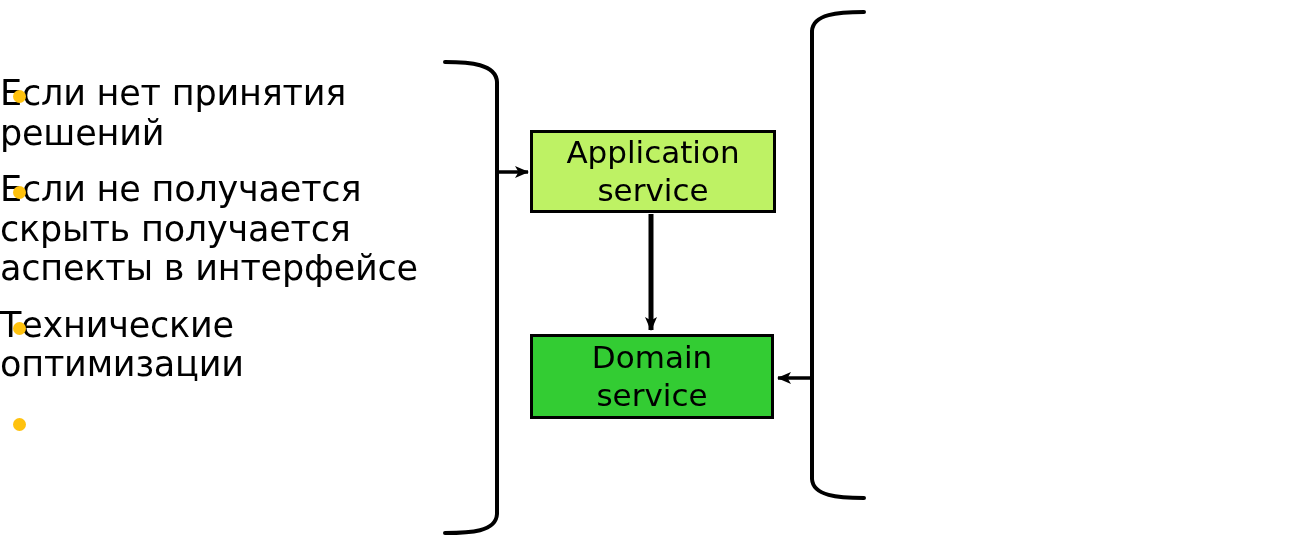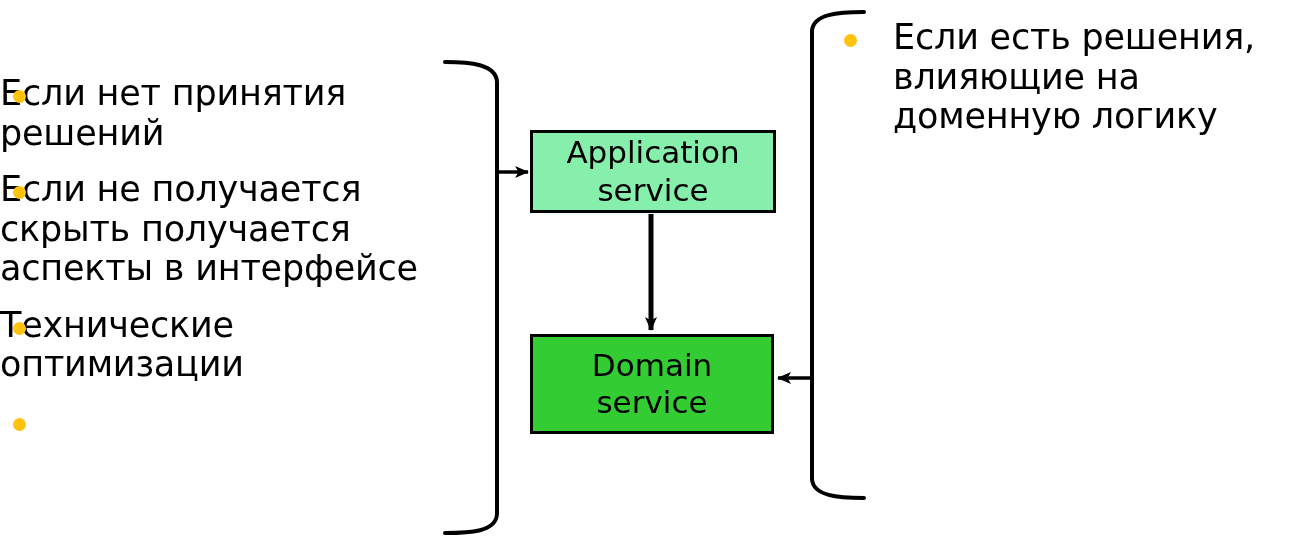--- a/index.html
+++ b/index.html
@@ -75,27 +75,27 @@
     color: #000000;
     font-size: 31px;
     line-height: 1.2;
     font-weight: 400;
   }
   #box-application {
     left: 530px;
     top: 130px;
     width: 246px;
     height: 83px;
-    background: #86efac;
+    background: #bef264;
   }
   #box-domain {
     left: 530px;
     top: 334px;
     width: 244px;
-    height: 100px;
+    height: 85px;
     background: #33CC33;
   }
 
   
   #vectors {
     position: absolute;
     left: 0;
     top: 0;
     width: 1308px;
     height: 544px;
@@ -119,24 +119,20 @@
     <li class="bullet-item">
       <span class="dot"></span>
       <span>Технические оптимизации</span>
     </li>
     <li class="bullet-item">
       <span class="dot"></span>
     </li>
   </ul>
 
   <ul id="list-right" class="bullet-list">
-    <li class="bullet-item">
-      <span class="dot"></span>
-      <span>Если есть решения, влияющие на доменную логику</span>
-    </li>
   </ul>
 
   <svg id="vectors" viewBox="0 0 1308 544">
     <defs>
       <marker id="ah-right" markerWidth="14" markerHeight="12" refX="13" refY="6" orient="auto" markerUnits="userSpaceOnUse">
         <path d="M0,0 L14,6 L0,12 L3.5,6 Z" fill="#000000"></path>
       </marker>
       <marker id="ah-left" markerWidth="14" markerHeight="12" refX="13" refY="6" orient="auto" markerUnits="userSpaceOnUse">
         <path d="M0,0 L14,6 L0,12 L3.5,6 Z" fill="#000000"></path>
       </marker>

